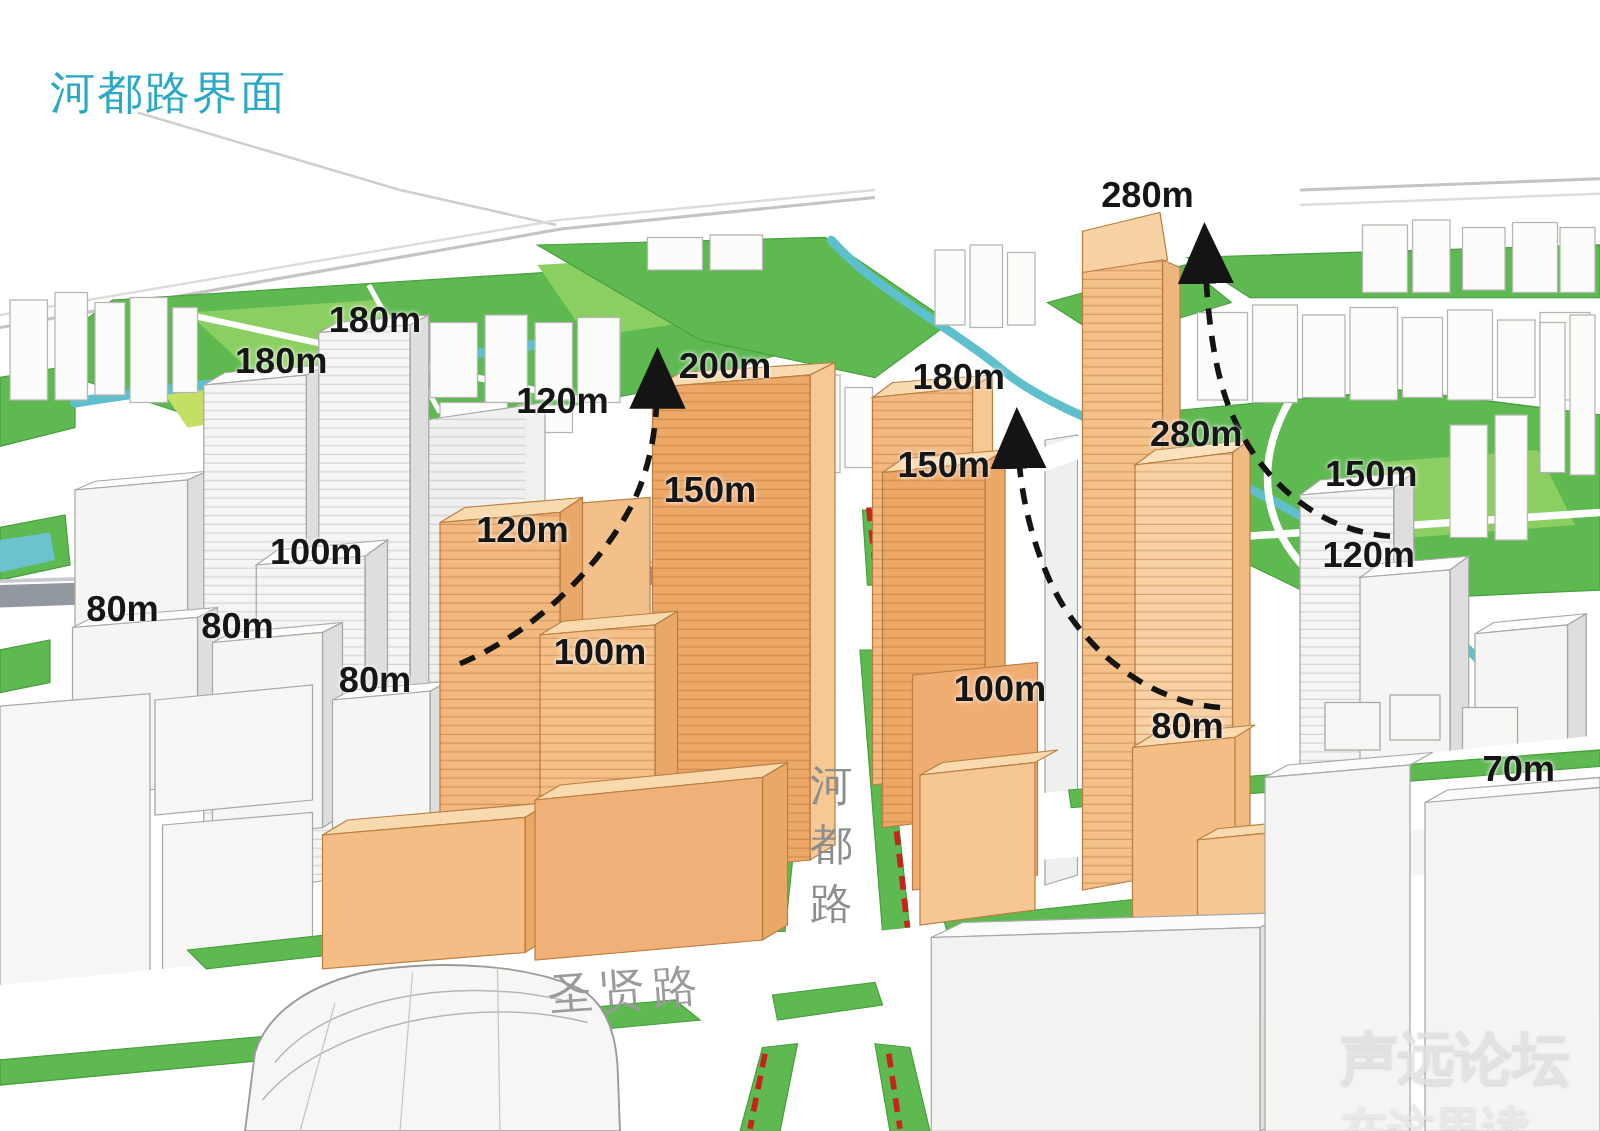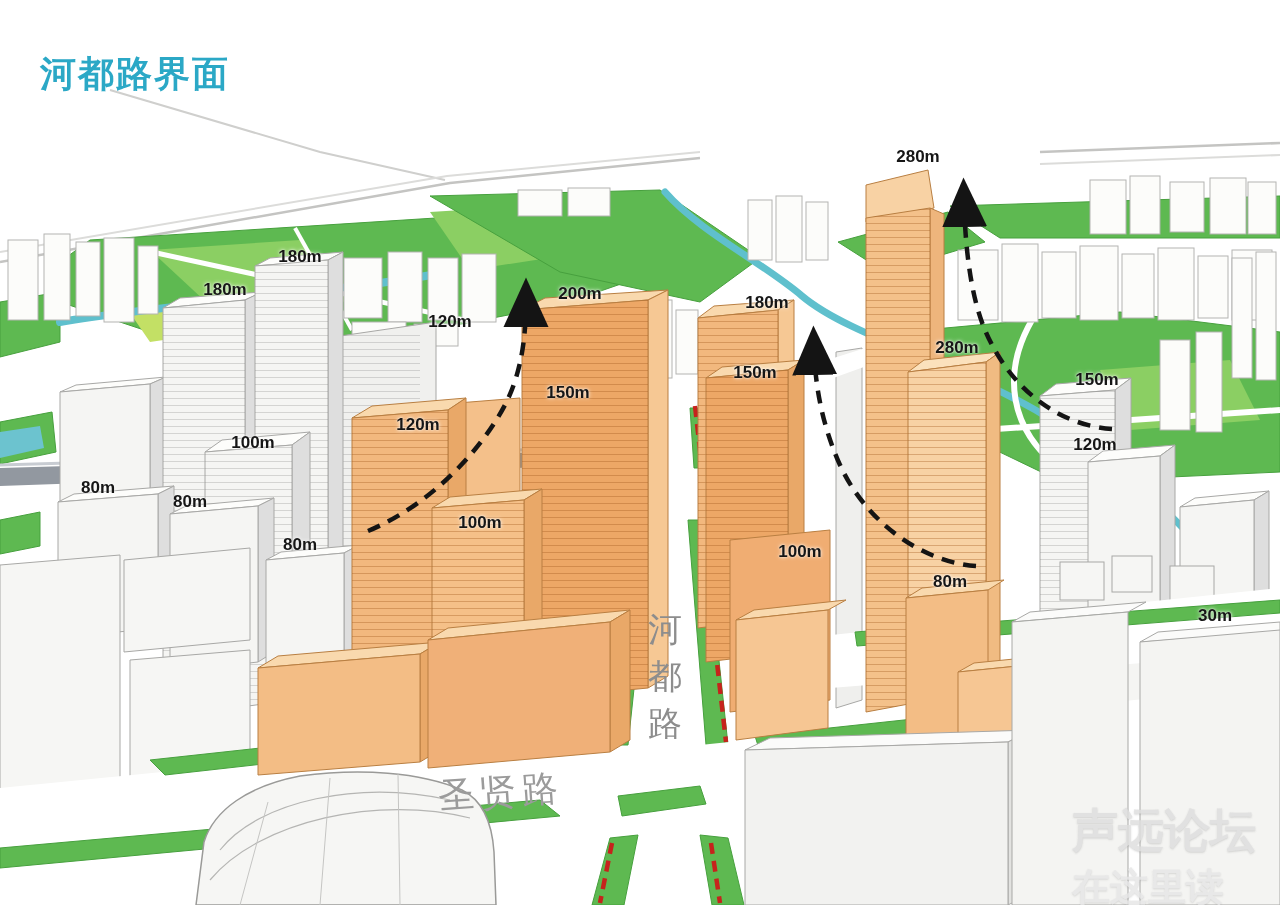--- a/index.html
+++ b/index.html
@@ -1,27 +1,27 @@
 <!DOCTYPE html>
 <html><head>
 <meta charset="utf-8">
 <style>
   html,body{margin:0;padding:0;background:#ffffff;}
   #stage{position:relative;width:1280px;height:905px;overflow:hidden;background:#ffffff;
          font-family:"Liberation Sans","DejaVu Sans",sans-serif;}
   #scene{position:absolute;left:0;top:0;width:1280px;height:905px;}
   .txt{position:absolute;white-space:nowrap;}
-  #title{left:40px;top:50px;font-size:36px;font-weight:bold;letter-spacing:2px;color:#2ba8c6;}
-  .hlabel{position:absolute;transform:translate(-50%,-50%);font-size:17px;font-weight:bold;
+  #title{left:40px;top:50px;font-size:36px;font-weight:normal;letter-spacing:2px;color:#2ba8c6;}
+  .hlabel{position:absolute;transform:translate(-50%,-50%);font-size:29px;font-weight:bold;
           color:#161616;text-shadow:0 0 4px rgba(255,255,255,.85),0 0 2px rgba(255,255,255,.8);}
   #road-v{left:648px;top:606px;display:flex;flex-direction:column;align-items:center;
           font-size:34px;color:#8d8d8d;line-height:47px;letter-spacing:0;}
   #road-b{left:438px;top:768px;font-size:36px;color:#9b9b9b;transform:rotate(-4deg);letter-spacing:6px;}
   #wm{left:1072px;top:800px;text-align:left;opacity:.82;}
-  #wm .l1{font-size:46px;font-weight:bold;color:#dedede;text-shadow:0 1px 2px rgba(120,120,120,.35);}
+  #wm .l1{font-size:46px;font-weight:bold;color:#dedede;text-shadow:0 1px 2px rgba(120,120,120,.35);margin-top:16px;}
   #wm .l2{font-size:38px;font-weight:bold;color:#e6e6e6;text-shadow:0 1px 2px rgba(120,120,120,.3);}
 </style>
 </head>
 <body>
 
 <div id="stage">
 
 <svg id="scene" viewBox="0 0 1280 905" xmlns="http://www.w3.org/2000/svg">
   <defs>
     <pattern id="linesO" width="10" height="7" patternUnits="userSpaceOnUse">
@@ -289,21 +289,21 @@
       <div class="hlabel" style="left: 300px; top: 545px;">80m</div>
       <div class="hlabel" style="left: 480px; top: 523px;">100m</div>
       <div class="hlabel" style="left: 767px; top: 303px;">180m</div>
       <div class="hlabel" style="left: 755px; top: 373px;">150m</div>
       <div class="hlabel" style="left: 918px; top: 157px;">280m</div>
       <div class="hlabel" style="left: 957px; top: 348px;">280m</div>
       <div class="hlabel" style="left: 1097px; top: 380px;">150m</div>
       <div class="hlabel" style="left: 1095px; top: 445px;">120m</div>
       <div class="hlabel" style="left: 800px; top: 552px;">100m</div>
       <div class="hlabel" style="left: 950px; top: 582px;">80m</div>
-      <div class="hlabel" style="left: 1215px; top: 616px;">30m</div>
+      <div class="hlabel" style="left: 1215px; top: 616px;">70m</div>
     </div>
 
 <div id="road-v" class="txt">
   <span>河</span>
   <span>都</span>
   <span>路</span>
 </div>
 
 <div id="road-b" class="txt">圣贤路</div>
 

